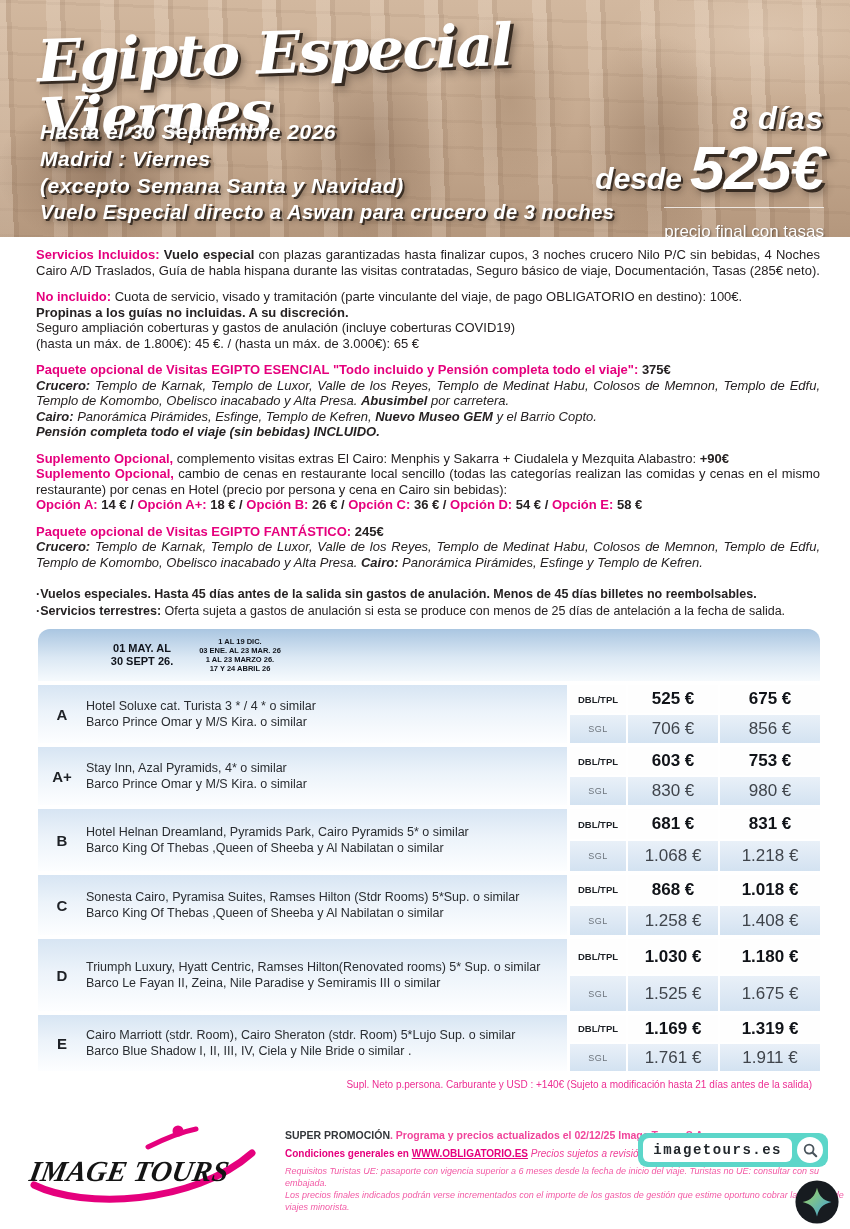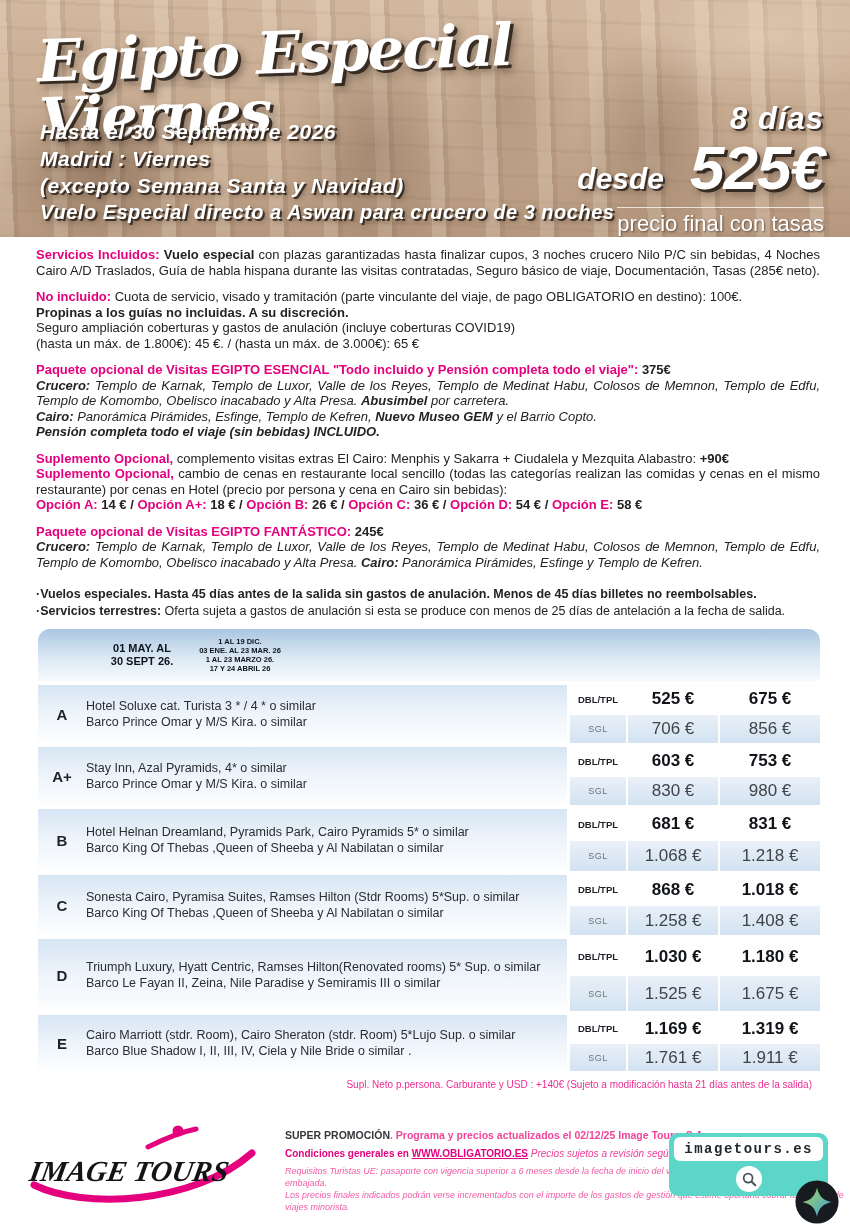--- a/index.html
+++ b/index.html
@@ -21,26 +21,26 @@
     font-family:"DejaVu Serif","Liberation Serif",serif;font-style:italic;font-weight:700;
     font-size:58px;line-height:1;color:#fff;transform:rotate(-2deg);letter-spacing:-2px;
     text-shadow:3px 3px 0 rgba(44,34,27,.9),5px 6px 8px rgba(44,34,27,.45);}
   .hero-sub{position:absolute;left:40px;top:118px;font-style:italic;font-weight:700;
     color:#fff;text-shadow:2px 2px 0 rgba(44,34,27,.85),3px 3px 5px rgba(44,34,27,.4);}
   .hero-sub .l{display:block;font-size:21px;line-height:27px;letter-spacing:.5px;}
   .hero-sub .l4{font-size:20px;}
   .hero-price{position:absolute;right:26px;top:104px;text-align:right;color:#fff;
     text-shadow:2px 2px 0 rgba(44,34,27,.85),3px 3px 6px rgba(44,34,27,.4);}
   .hero-days{font-style:italic;font-weight:700;font-size:31px;line-height:30px;letter-spacing:1px;}
-  .hero-bigrow{display:flex;align-items:baseline;justify-content:flex-end;gap:26px;margin-top:6px;}
+  .hero-bigrow{display:flex;align-items:baseline;justify-content:flex-end;gap:8px;margin-top:6px;}
   .hero-desde{font-style:italic;font-weight:700;font-size:30px;}
   .hero-amount{font-style:italic;font-weight:900;font-size:62px;line-height:56px;letter-spacing:-1px;
     text-shadow:3px 3px 0 rgba(44,34,27,.9),5px 5px 8px rgba(44,34,27,.45);}
-  .hero-note{margin-top:11px;font-size:22px;font-weight:400;border-top:1px solid rgba(255,255,255,.75);
-    padding-top:3px;display:inline-block;text-shadow:1px 1px 2px rgba(44,34,27,.6);}
+  .hero-note{margin-top:11px;font-size:17px;font-weight:400;border-top:1px solid rgba(255,255,255,.75);
+    padding-top:14px;display:inline-block;text-shadow:1px 1px 2px rgba(44,34,27,.6);}
 
   
   .content{padding:10px 30px 0 36px;font-size:13px;line-height:15.5px;}
   .para{margin:0 0 11px 0;text-align:justify;}
   .magenta{color:#e5007d;font-weight:700;}
   .b{font-weight:700;}
   .bi{font-weight:700;font-style:italic;}
   .i{font-style:italic;}
   .opts{font-weight:700;}
   .bullets{margin-top:16px;font-size:12.5px;line-height:16.5px;text-align:left;}
@@ -83,21 +83,21 @@
   .fl1{font-size:10.5px;margin-bottom:7px;}
   .fl1 .dark{font-weight:700;color:#33363a;}
   .fl1 .pink{color:#f0459b;font-weight:700;}
   .fl2{font-size:10.5px;color:#f0459b;font-weight:700;margin-bottom:9px;}
   .fl3{font-size:10px;margin-bottom:6px;color:#e5007d;}
   .fl3 .lead{font-weight:700;}
   .fl3 a{color:#e5007d;font-weight:700;text-decoration:underline;}
   .fl3 .rest{font-style:italic;font-weight:400;color:#ee3d96;}
   .fl45{font-size:9px;font-style:italic;color:#f25aa5;line-height:12px;}
   .search{position:absolute;right:22px;top:14px;background:#5cd6c9;border-radius:9px;
-    display:flex;align-items:center;gap:5px;padding:4px 5px;flex-direction:column;}
+    display:flex;align-items:center;gap:5px;padding:4px 5px;}
   .search-pill{background:#fff;border-radius:6px;padding:4px 10px;font-weight:700;
     font-size:14px;letter-spacing:1.5px;color:#23282d;font-family:"Liberation Mono",monospace;}
   .search-btn{width:26px;height:26px;border-radius:50%;background:#fff;display:flex;
     align-items:center;justify-content:center;}
   .badge{position:absolute;right:10px;bottom:4px;width:46px;height:46px;}
 </style>
 </head>
 <body>
 
 <div class="page">

